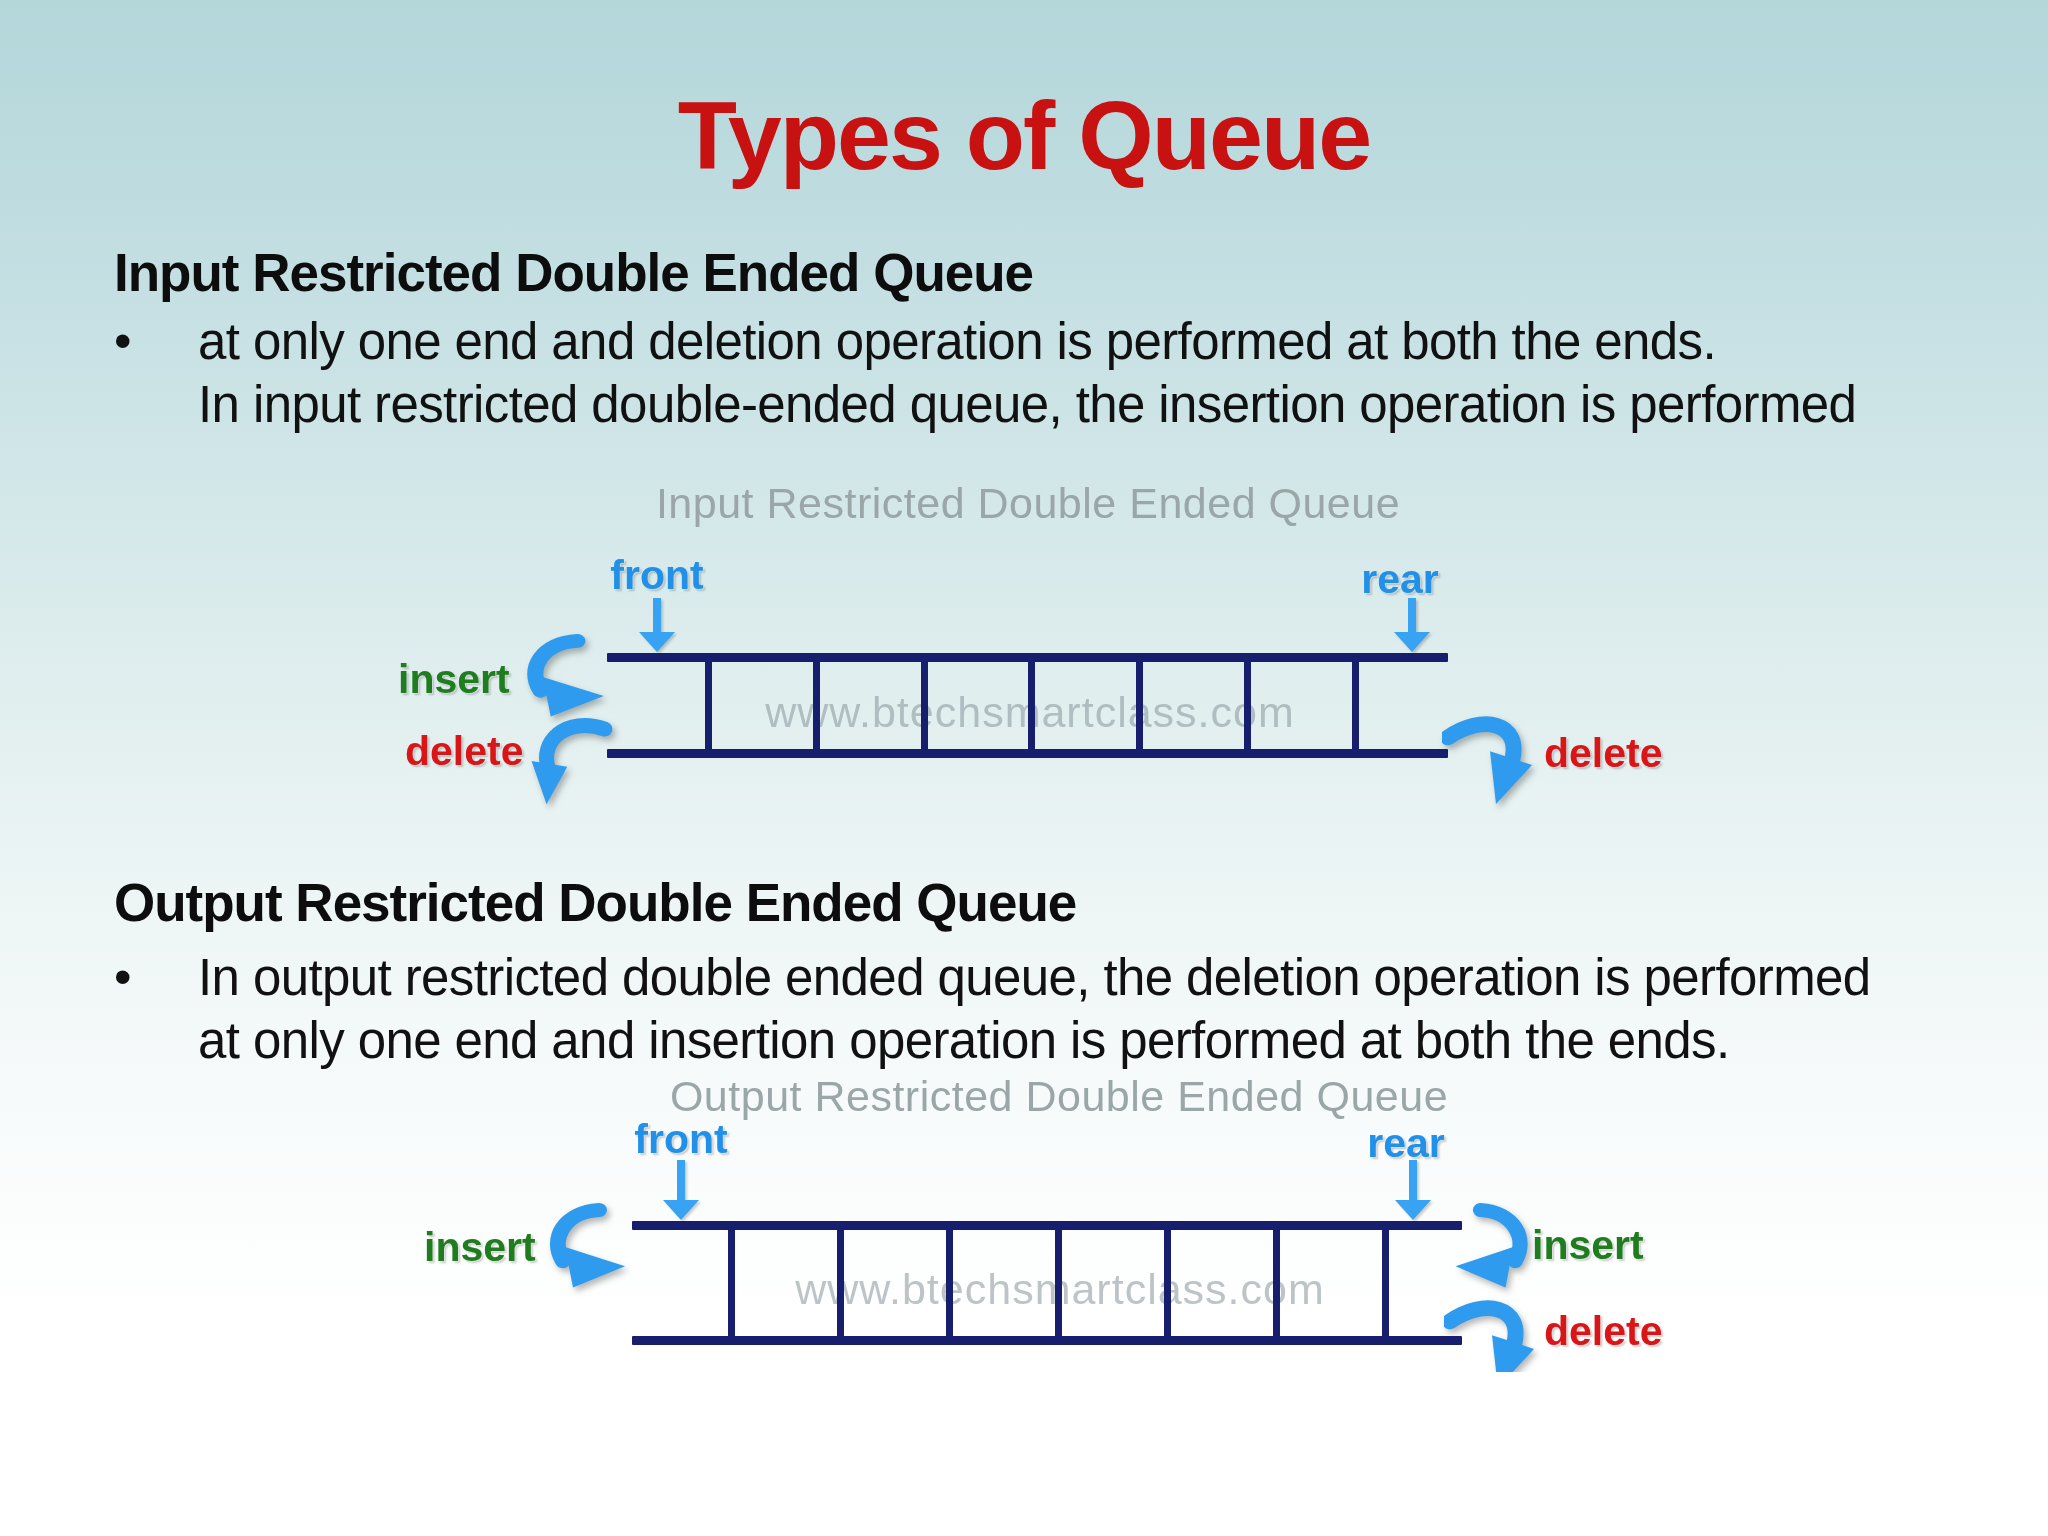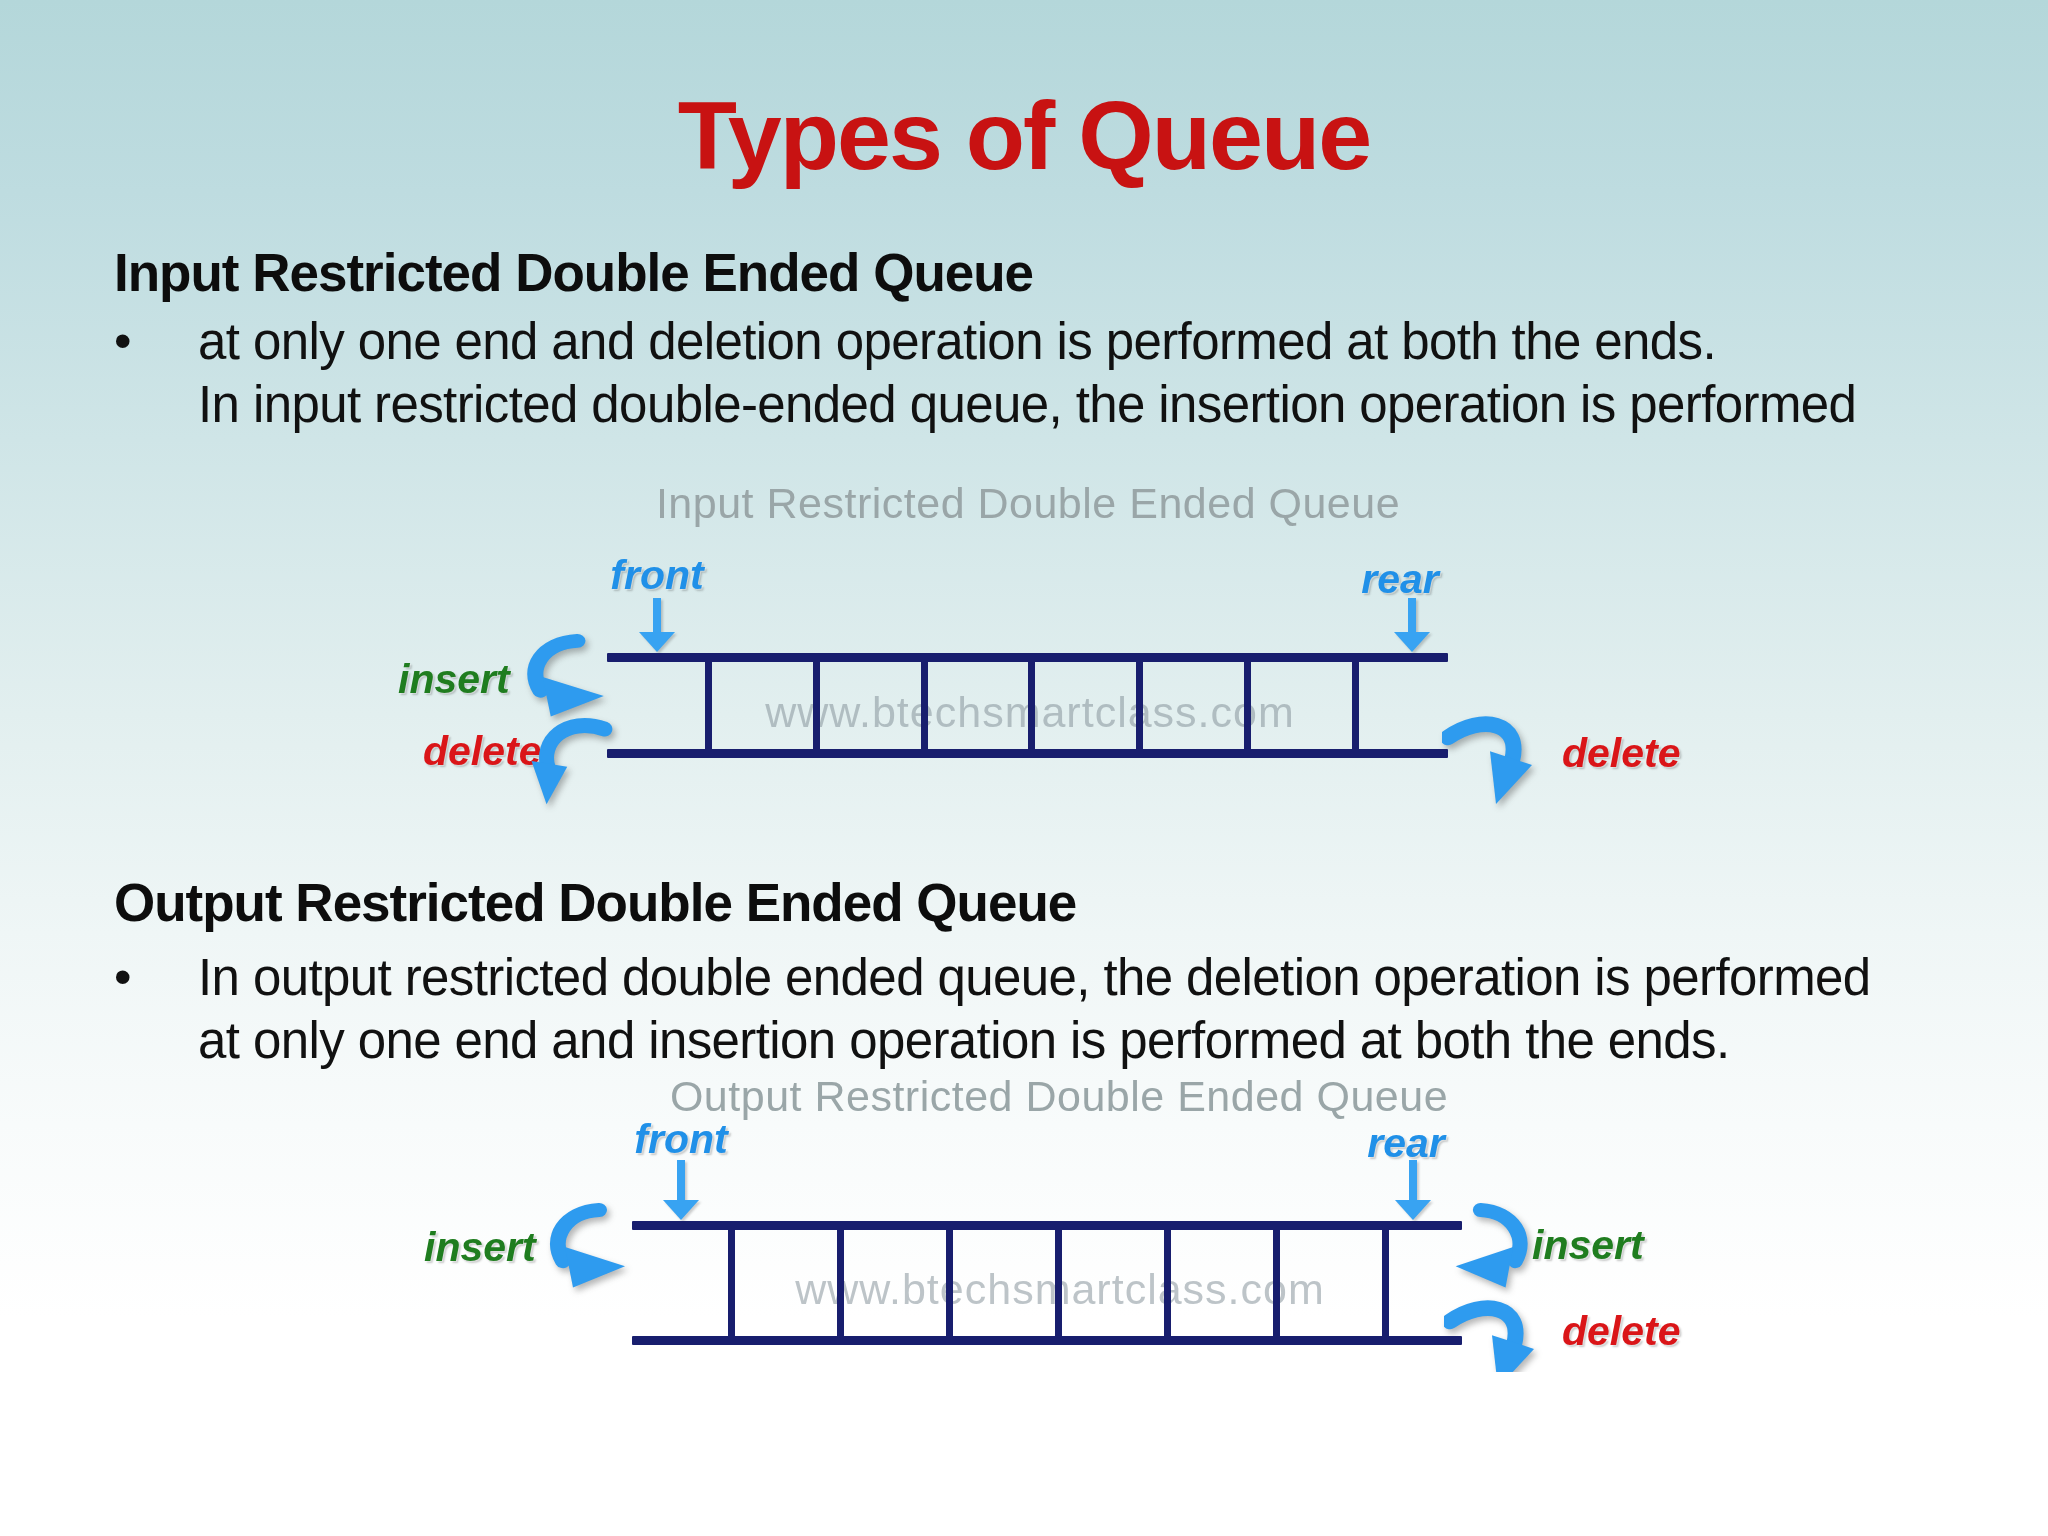--- a/index.html
+++ b/index.html
@@ -31,24 +31,24 @@
     font-weight:300;font-size:43px;color:#9aa6a8;letter-spacing:0.5px;white-space:nowrap;
   }
   .watermark{
     transform:translateX(-50%);
     font-weight:300;font-size:43px;color:rgba(134,148,154,0.55);letter-spacing:1px;
     white-space:nowrap;z-index:1;
   }
   .qbar{background:#181e6e;z-index:2;border-radius:1px;}
   .qdiv{position:absolute;width:7px;background:#181e6e;z-index:2;}
   .lbl{font-size:41px;font-weight:bold;white-space:nowrap;
-       text-shadow:1px 1px 0 rgba(255,255,255,0.35),2px 2px 2px rgba(40,40,40,0.25);font-style:italic;}
+       text-shadow:1px 1px 0 rgba(255,255,255,0.35),2px 2px 2px rgba(40,40,40,0.25);}
   .blue{color:#2090e8;}
   .green{color:#1f7d1f;}
-  .red{color:#da1518;margin-left:18px;}
+  .red{color:#da1518;}
   .center{transform:translateX(-50%);}
   
   .darrow .shaft{position:absolute;left:14px;top:0;width:8px;background:#38a3f2;}
   .darrow .head{position:absolute;left:0;width:0;height:0;
     border-left:18px solid transparent;border-right:18px solid transparent;
     border-top:20px solid #38a3f2;}
   .darrow{filter:drop-shadow(2px 2px 1px rgba(60,60,60,0.25));}
   
   .curve{filter:drop-shadow(3px 4px 3px rgba(50,50,50,0.35));}
   .curve path{fill:none;stroke:#2e9bef;stroke-width:16;stroke-linecap:round;}

